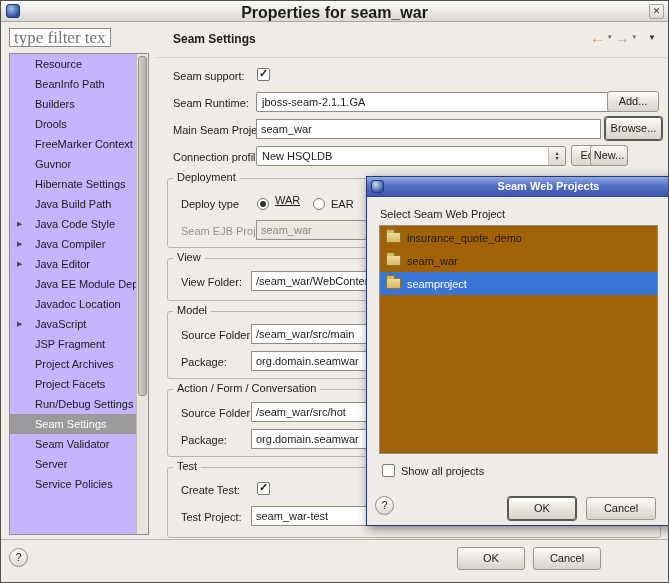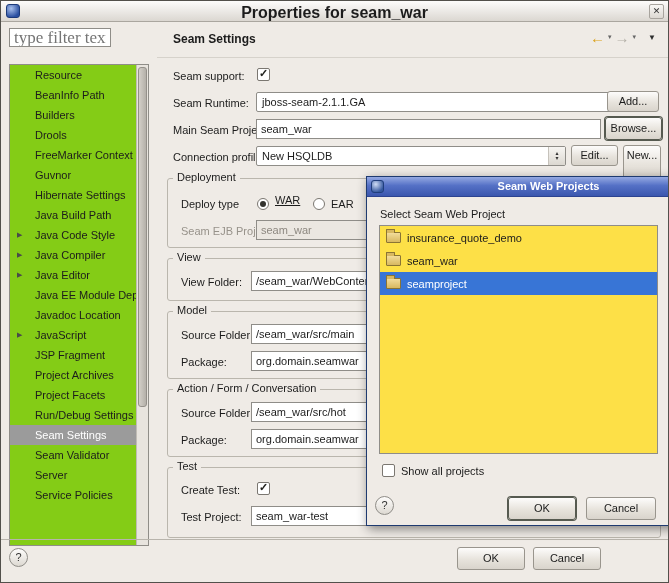--- a/index.html
+++ b/index.html
@@ -11,21 +11,21 @@
     background:linear-gradient(#fdfcfb,#dbd7d1); border-bottom:1px solid #aaa69f; }
   .titlebar .title { position:absolute; left:0; right:0; top:3px; text-align:center; font-weight:bold; font-size:16px; }
   .win-icon { position:absolute; left:5px; top:3px; width:14px; height:14px; border-radius:3px;
     background:radial-gradient(circle at 35% 30%, #a8c0ec, #2a4fa0 75%); border:1px solid #1c3a7a; }
   .close-btn { position:absolute; right:4px; top:3px; width:15px; height:15px; border:1px solid #a8a49e; border-radius:2px;
     background:linear-gradient(#f8f7f5,#dcd8d2); font-size:9px; line-height:13px; text-align:center; color:#333; cursor:default; }
 
   
   .filter-input { position:absolute; left:8px; top:27px; width:102px; height:19px; border:1px solid #8f8d88;
     background:#fff; font-family:Liberation Serif, serif; font-size:17px; color:#333; padding:0 4px; outline:none; }
-  .tree { position:absolute; left:8px; top:52px; width:140px; height:482px; background:#84cc16; border:1px solid #8f8d88; overflow:hidden;margin-top:11px; }
+  .tree { position:absolute; left:8px; top:52px; width:140px; height:482px; background:#c4b5fd; border:1px solid #8f8d88; overflow:hidden; }
   .tree-item { position:relative; height:20px; line-height:20px; padding-left:25px; white-space:nowrap; overflow:hidden; cursor:default; }
   .tree-item.sel { background:#9b9b9b; color:#fff; }
   .ti-arrow { position:absolute; left:7px; top:0; font-size:7px; line-height:20px; color:#4a4a4a; }
   .tree-scrollbar { position:absolute; right:0; top:0; width:12px; height:100%; background:#e8e4de; border-left:1px solid #c0bcb5; }
   .tree-thumb { position:absolute; left:1px; top:2px; width:9px; height:340px;
     background:linear-gradient(90deg,#d3cfc8,#b4b0a9); border:1px solid #94908a; border-radius:3px; }
 
   
   .content-hd { position:absolute; left:156px; top:21px; width:513px; height:36px; border-bottom:1px solid #d6d2cb; }
   .content-title { position:absolute; left:172px; top:31px; font-weight:bold; font-size:12px; }
@@ -65,21 +65,21 @@
   .popup { position:absolute; left:365px; top:175px; width:365px; height:350px; background:#efebe6;
     border:1px solid #1e3a70; box-shadow:2px 3px 10px rgba(0,0,0,.45); z-index:10; }
   .popup-titlebar { position:absolute; left:0; top:0; width:100%; height:20px;
     background:linear-gradient(#95a9e2,#5571c6 45%,#3b57ae); border-bottom:1px solid #2c4390; }
   .popup-title { position:absolute; left:0; right:0; top:3px; text-align:center; color:#fff; font-weight:bold; font-size:11px; }
   .popup-icon { position:absolute; left:4px; top:3px; width:13px; height:13px; border-radius:3px;
     background:radial-gradient(circle at 35% 30%, #cfdcf5, #35589f 75%); border:1px solid #203e7c; }
   .popup-close { position:absolute; right:4px; top:3px; width:15px; height:14px; border:1px solid #8a2113; border-radius:2px;
     background:linear-gradient(#e97d6d,#c03a24); color:#fff; font-size:9px; line-height:12px; text-align:center; }
   .popup-prompt { position:absolute; left:13px; top:31px; }
-  .proj-list { position:absolute; left:12px; top:48px; width:279px; height:229px; background:#fde047; border:1px solid #8f8d88; overflow:hidden; }
+  .proj-list { position:absolute; left:12px; top:48px; width:279px; height:229px; background:#a16207; border:1px solid #8f8d88; overflow:hidden; }
   .proj-item { display:flex; align-items:center; height:23px; padding-left:6px; cursor:default; }
   .proj-item.sel { background:#3875d6; color:#fff; }
   .folder-icon { position:relative; width:15px; height:11px; margin-right:6px; flex:0 0 auto;
     background:linear-gradient(#f2dc9a,#d8b860); border:1px solid #8a7434; border-radius:1px; }
   .folder-icon::before { content:""; position:absolute; top:-4px; left:-1px; width:7px; height:3px;
     background:#d8b860; border:1px solid #8a7434; border-bottom:none; border-radius:1px 1px 0 0; }
   .popup .checkbox { left:15px; top:287px; }
   .popup .help-btn { left:8px; top:319px; }
 </style>
 </head>
@@ -153,21 +153,21 @@
 
   <span class="lbl" style="left:172px;top:150px;">Connection profile:</span>
   <div class="combo" style="left:255px;top:145px;width:310px;">
     <span class="combo-text">New HSQLDB</span>
     <span class="combo-arrows">
         <span>▴</span>
         <span>▾</span>
       </span>
   </div>
   <div class="btn" style="left:570px;top:144px;width:47px;height:21px;line-height:19px;">Edit...</div>
-  <div class="btn" style="left:622px;top:144px;width:38px;height:36px;line-height:19px;">New...</div>
+  <div class="btn" style="left:589px;top:144px;width:38px;height:21px;line-height:19px;">New...</div>
 
   <div class="group" style="left:166px;top:177px;width:494px;height:70px;"></div>
   <span class="group-label" style="left:172px;top:170px;">Deployment</span>
   <span class="lbl" style="left:180px;top:197px;">Deploy type</span>
   <span class="radio checked" style="left:256px;top:197px;"></span>
   <span class="lbl" style="left:274px;top:193px;text-decoration:underline;">WAR</span>
   <span class="radio" style="left:312px;top:197px;"></span>
   <span class="lbl" style="left:330px;top:197px;">EAR</span>
   <span class="lbl dim" style="left:180px;top:224px;">Seam EJB Project:</span>
   <input class="tfield disabled" style="left: 255px; top: 219px; width: 345px;" value="seam_war">

